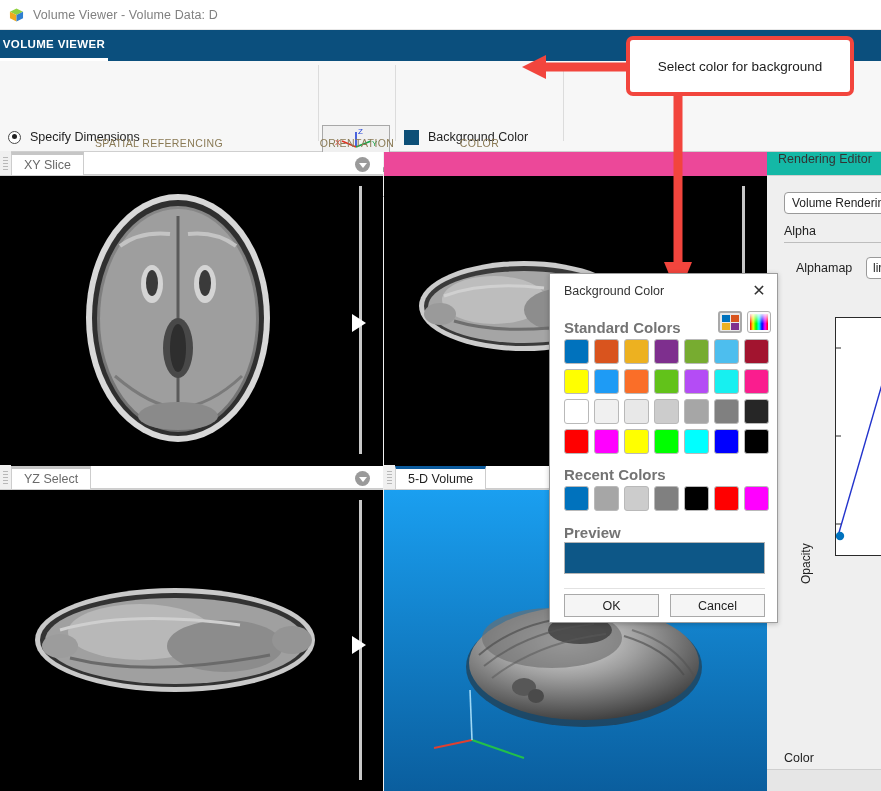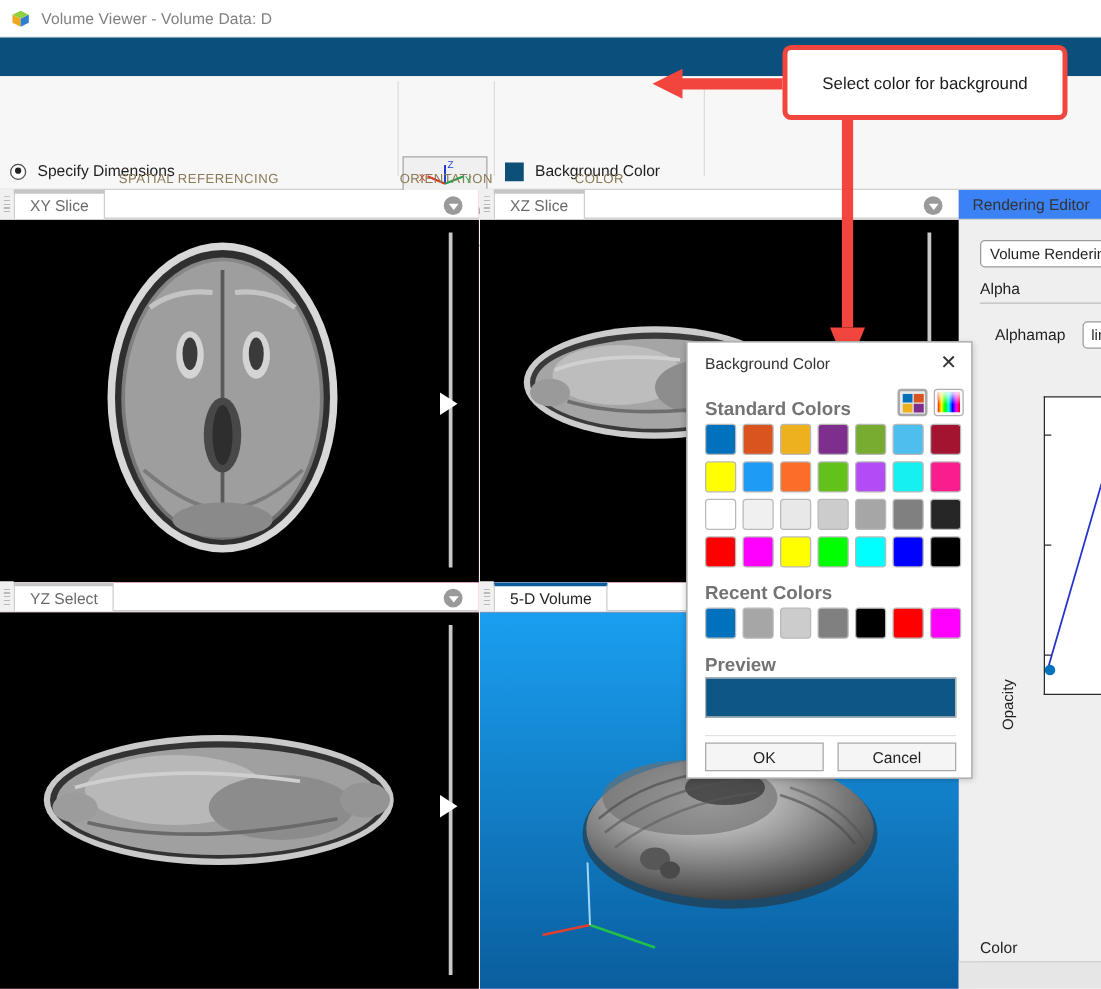--- a/index.html
+++ b/index.html
@@ -163,22 +163,22 @@
   .vslider { position: absolute; width: 3px; background: #c8c8c8; }
   .vslider-thumb {
     position: absolute; width: 0; height: 0;
     border-top: 9px solid transparent; border-bottom: 9px solid transparent;
     border-left: 14px solid #ffffff;
   }
 
   
   .redit { position: absolute; left: 767px; top: 152px; width: 114px; height: 639px; background: #efefef; }
   .redit-head {
-    position: absolute; left: 0; top: 0; width: 114px; height: 24px; background: #3b82f6;
-    border-bottom: 1px solid #d0d0d0; display: flex; align-items: center;
+    position: absolute; left: 0; top: 0; width: 114px; height: 24px; background: #14b8a6;
+    border-bottom: 1px solid #d0d0d0; display: flex; align-items: flex-start;
   }
   .redit-title { font-size: 12.5px; color: #333; margin-left: 11px; }
   .redit-pop {
     position: absolute; left: 17px; top: 40px; width: 120px; height: 22px;
     border: 1px solid #9a9a9a; border-radius: 4px; background: #fff;
     display: flex; align-items: center; padding-left: 7px;
     font-size: 12px; color: #1f1f1f;
   }
   .sec-title { position: absolute; font-size: 12.5px; color: #1f1f1f; }
   .sec-rule { position: absolute; height: 1px; background: #bdbdbd; }
@@ -229,20 +229,21 @@
       <svg class="cube" viewBox="0 0 16 15">
         <polygon points="8,0.6 15,4 8,7.4 1,4" fill="#8fd13f"></polygon>
         <polygon points="1,4 8,7.4 8,14.4 1,11" fill="#f0a91e"></polygon>
         <polygon points="15,4 15,11 8,14.4 8,7.4" fill="#2f7fd0"></polygon>
       </svg>
     </div>
     <div class="title-text">Volume Viewer - Volume Data: D</div>
   </div>
 
   <div class="tabstrip">
+    <div class="tab tab-active-dark">VOLUME VIEWER</div>
   </div>
 
   <div class="ribbon">
 
     <div class="radio-row" style="left:8px; top:66px;">
       <div class="radio on"></div>
       <div class="radio-label">Specify Dimensions</div>
     </div>
     <div class="radio-row" style="left:8px; top:92px;">
       <div class="radio"></div>
@@ -345,28 +346,20 @@
         <path d="M236 70 Q216 55 188 58" stroke="#c4c4c4" stroke-width="4" fill="none"></path>
         <path d="M115 200 Q150 230 178 232 Q210 230 242 200" stroke="#7a7a7a" stroke-width="3" fill="none"></path>
         <ellipse cx="178" cy="240" rx="40" ry="14" fill="#8a8a8a"></ellipse>
       </svg>
       <div class="vslider" style="left:359px; top:10px; height:268px;"></div>
       <div class="vslider-thumb" style="left:352px; top:138px;"></div>
     </div>
   </div>
 
   <div class="panel" style="left:384px; top:152px; width:383px; height:314px;">
-    <div class="panel-header">
-      <div class="grip">
-          <span></span>
-        </div>
-      <div class="panel-tab">XZ Slice</div>
-      <div class="panel-header-fill"></div>
-      <div class="panel-caret"></div>
-    </div>
     <div class="slice-canvas">
       <svg width="383" height="290" viewBox="0 0 383 290">
         <rect width="383" height="290" fill="#000"></rect>
         <ellipse cx="140" cy="130" rx="105" ry="45" fill="#cccccc"></ellipse>
         <ellipse cx="140" cy="130" rx="100" ry="40" fill="#3a3a3a"></ellipse>
         <ellipse cx="140" cy="131" rx="96" ry="36" fill="#a5a5a5"></ellipse>
         <ellipse cx="110" cy="124" rx="52" ry="24" fill="#bdbdbd"></ellipse>
         <ellipse cx="180" cy="134" rx="40" ry="22" fill="#8d8d8d"></ellipse>
         <path d="M60 120 Q100 105 160 112" stroke="#d0d0d0" stroke-width="3" fill="none"></path>
         <path d="M70 145 Q120 160 200 148" stroke="#6e6e6e" stroke-width="3" fill="none"></path>

